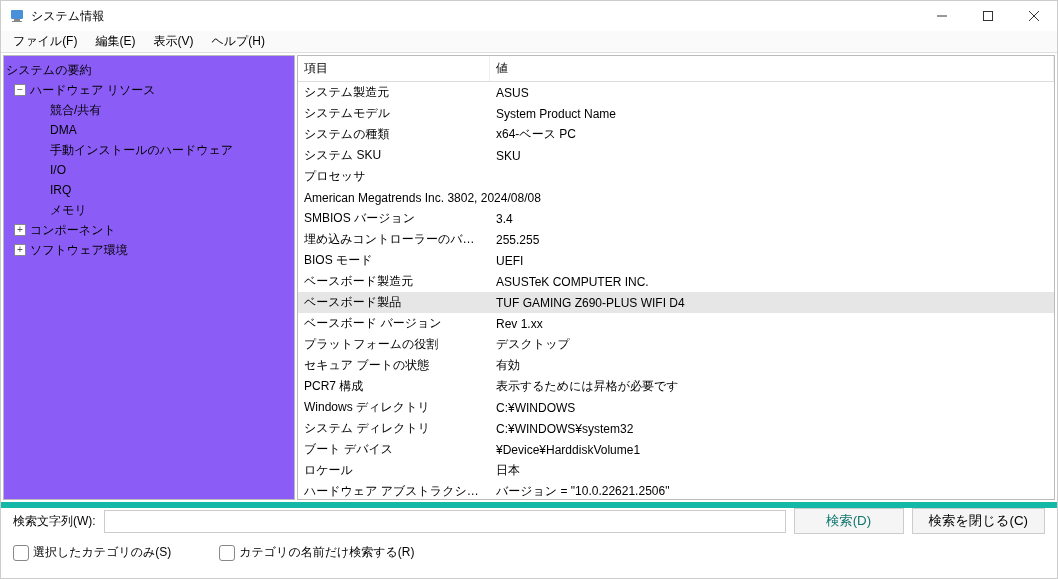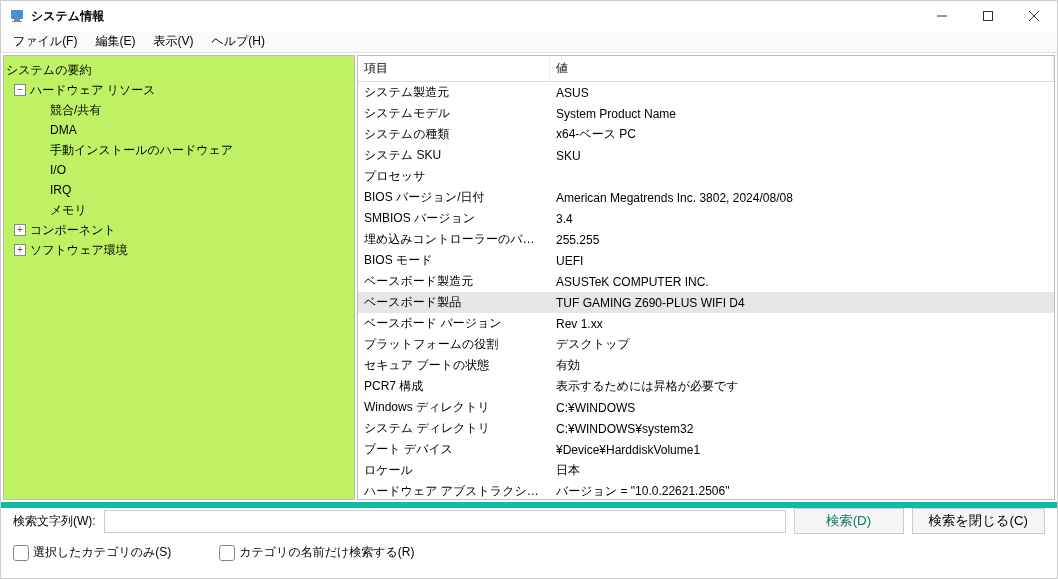--- a/index.html
+++ b/index.html
@@ -1,25 +1,25 @@
 <!DOCTYPE html>
 <html><head>
 <meta charset="utf-8">
 <style>
 * { box-sizing: border-box; margin: 0; padding: 0; }
 body { font-family: "Yu Gothic UI", "Meiryo", sans-serif; font-size: 12px; background: #fff; color: #000; width: 1058px; height: 579px; overflow: hidden; display: flex; flex-direction: column; border: 1px solid #ccc; }
-.titlebar { height: 30px; display: flex; align-items: center; padding-left: 8px; background: #fff; font-weight: bold; }
+.titlebar { height: 30px; display: flex; align-items: center; padding-left: 8px; background: #fff; }
 .titlebar .icon { width: 16px; height: 16px; margin-right: 6px; display: flex; align-items: center; justify-content: center; }
 .titlebar .title { flex: 1; font-size: 12px; }
 .win-controls { display: flex; height: 100%; }
 .win-controls div { width: 46px; display: flex; align-items: center; justify-content: center; color: #555; font-size: 13px; font-family: Arial; }
 .menubar { height: 22px; display: flex; align-items: center; padding: 0 4px; gap: 2px; border-bottom: 1px solid #e0e0e0; background: #fafafa; }
 .menubar span { padding: 2px 8px; }
 .splitter { flex: 1; display: flex; overflow: hidden; padding: 2px; gap: 2px; }
-.tree-pane { width: 352px; border: 1px solid #bbb; overflow: auto; padding: 4px 2px; background: #bef264; }
+.tree-pane { width: 292px; border: 1px solid #bbb; overflow: auto; padding: 4px 2px; background: #8b5cf6; }
 .tree-node { display: flex; align-items: center; height: 20px; white-space: nowrap; }
 .tree-node .toggle { width: 12px; height: 12px; border: 1px solid #888; display: flex; align-items: center; justify-content: center; font-size: 10px; line-height: 1; margin-right: 4px; color: #555; background: #fff; }
 .tree-node .spacer { display: inline-block; }
 .list-pane { flex: 1; border: 1px solid #bbb; overflow: auto; background: #fff; }
 .list-header { display: flex; background: #fff; border-bottom: 1px solid #ddd; position: sticky; top: 0; }
 .list-header .col { border-right: 1px solid #eee; padding: 4px 6px; }
 .col-item { width: 192px; flex-shrink: 0; }
 .col-value { flex: 1; }
 .list-row { display: flex; height: 21px; align-items: center; }
 .list-row.selected { background: #e6e6e6; }
@@ -139,21 +139,20 @@
           <div class="cell col-value">x64-ベース PC</div>
         </div>
         <div class="list-row">
           <div class="cell col-item">システム SKU</div>
           <div class="cell col-value">SKU</div>
         </div>
         <div class="list-row">
           <div class="cell col-item">プロセッサ</div>
         </div>
         <div class="list-row">
-          <div class="cell col-item">BIOS バージョン/日付</div>
           <div class="cell col-value">American Megatrends Inc. 3802, 2024/08/08</div>
         </div>
         <div class="list-row">
           <div class="cell col-item">SMBIOS バージョン</div>
           <div class="cell col-value">3.4</div>
         </div>
         <div class="list-row">
           <div class="cell col-item">埋め込みコントローラーのバージョン</div>
           <div class="cell col-value">255.255</div>
         </div>

